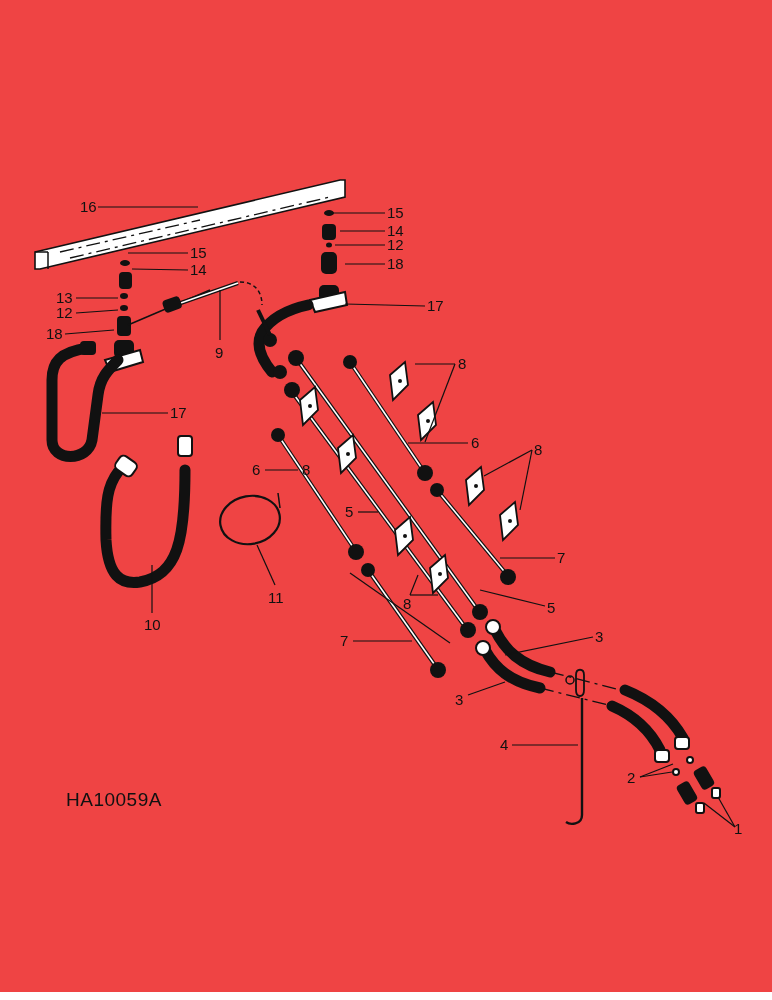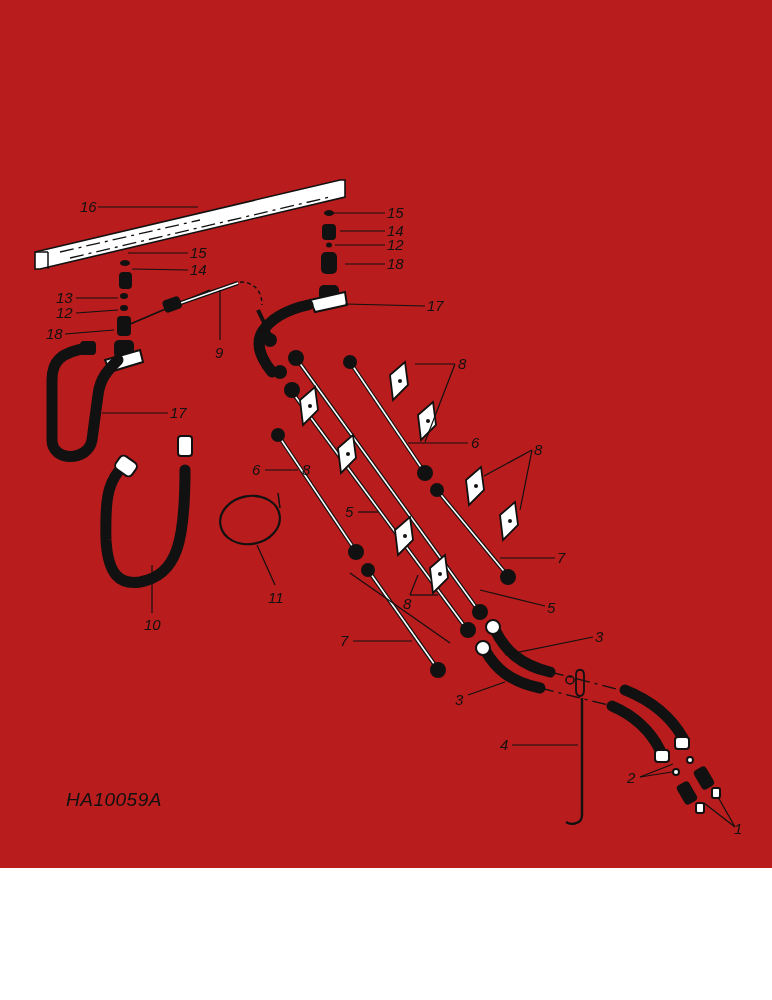--- a/index.html
+++ b/index.html
@@ -1,16 +1,16 @@
 <!DOCTYPE html>
 <html><head>
 <meta charset="utf-8">
 <style>
   html, body { margin: 0; padding: 0; background: #ffffff; }
-  #canvas { position: relative; width: 772px; height: 868px; overflow: hidden; background: #b91c1c; font-style: italic; }
+  #canvas { position: relative; width: 772px; height: 992px; overflow: hidden; background: #ef4444; }
   svg { position: absolute; left: 0; top: 0; }
   .lbl { font-family: "Liberation Sans", sans-serif; font-size: 15px; fill: #111; }
   .code { font-family: "Liberation Sans", sans-serif; font-size: 19px; fill: #111; letter-spacing: 0.5px; }
   .lead { stroke: #111; stroke-width: 1.2; fill: none; }
   .hose { stroke: #111; stroke-width: 11; fill: none; stroke-linecap: round; }
   .tube { stroke: #111; stroke-width: 4; fill: none; }
   .tubein { stroke: #fff; stroke-width: 1.6; fill: none; }
   .thin { stroke: #111; stroke-width: 1.5; fill: none; }
   .dash { stroke: #111; stroke-width: 1.3; fill: none; stroke-dasharray: 14 5 3 5; }
   .nut { fill: #111; }

